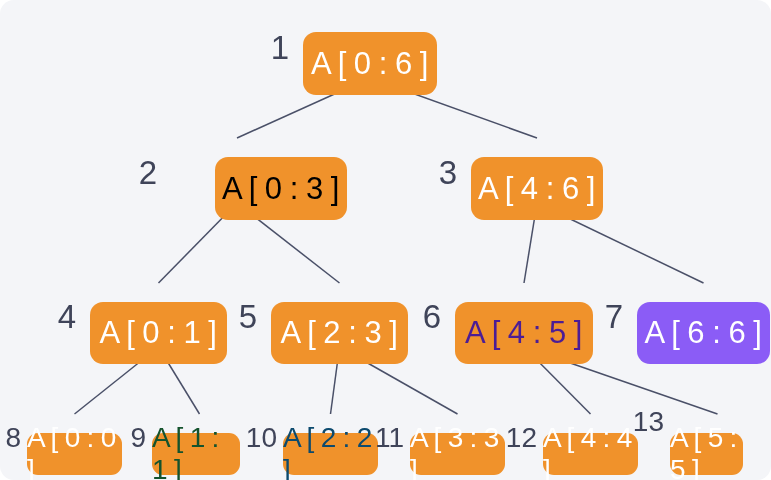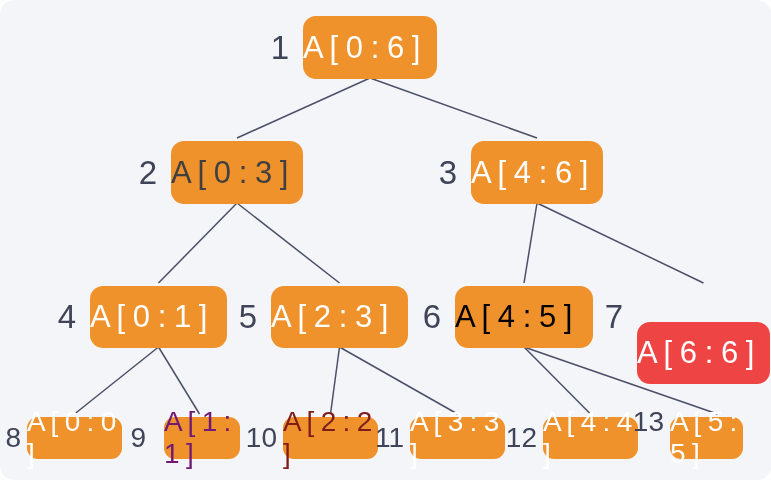--- a/index.html
+++ b/index.html
@@ -3,21 +3,21 @@
 <meta charset="utf-8">
 <style>
   html,body{margin:0;padding:0;background:#ffffff;font-family:"Liberation Sans","DejaVu Sans",sans-serif;}
   .canvas{
     position:relative;width:771px;height:480px;overflow:hidden;
     border-radius:14px;background:#F4F5F8;
   }
   .edges-svg{position:absolute;left:0;top:0;width:771px;height:480px;}
   .node{position:absolute;}
   .node .box{
-    position:absolute;left:0;top:0;display:flex;align-items:center;
+    position:absolute;left:0;top:16px;display:flex;align-items:center;justify-content:center;
     color:#FFFFFF;box-sizing:border-box;
   }
   .node.large .box{border-radius:13px;font-size:31px;word-spacing:-2px;letter-spacing:0.5px;}
   .node.small .box{border-radius:11px;font-size:28px;word-spacing:-2px;letter-spacing:0.3px;}
   .node .index{
     position:absolute;transform:translate(-100%,-50%);
     color:#3F4459;white-space:nowrap;font-weight:500;
   }
   .node.large .index{font-size:33px;}
   .node.small .index{font-size:28px;}
@@ -41,21 +41,21 @@
       <line x1="524" y1="347" x2="717.5" y2="414" stroke="#4A5068" stroke-width="1.5"></line>
     </svg>
 <div class="node large" style="left: 303px; top: 16px;">
       <span class="index" style="left: -14px; top: 31.5px;">1</span>
       <div class="box" style="width: 134px; height: 63px; background: rgb(240, 146, 43); color: rgb(255, 255, 255);">
         <span>A [ 0 : 6 ]</span>
       </div>
     </div>
     <div class="node large" style="left: 171px; top: 141px;">
       <span class="index" style="left: -14px; top: 31.5px;">2</span>
-      <div class="box" style="width: 132px; height: 63px; background: rgb(240, 146, 43); color: #404040;">
+      <div class="box" style="width: 132px; height: 63px; background: rgb(240, 146, 43); color: #000000; margin-left: 44px;">
         <span>A [ 0 : 3 ]</span>
       </div>
     </div>
     <div class="node large" style="left: 471px; top: 141px;">
       <span class="index" style="left: -14px; top: 31.5px;">3</span>
       <div class="box" style="width: 132px; height: 63px; background: rgb(240, 146, 43); color: rgb(255, 255, 255);">
         <span>A [ 4 : 6 ]</span>
       </div>
     </div>
     <div class="node large" style="left: 90px; top: 286px;">
@@ -65,45 +65,45 @@
       </div>
     </div>
     <div class="node large" style="left: 271px; top: 286px;">
       <span class="index" style="left: -14px; top: 31px;">5</span>
       <div class="box" style="width: 137px; height: 62px; background: rgb(240, 146, 43); color: rgb(255, 255, 255);">
         <span>A [ 2 : 3 ]</span>
       </div>
     </div>
     <div class="node large" style="left: 455px; top: 286px;">
       <span class="index" style="left: -14px; top: 31px;">6</span>
-      <div class="box" style="width: 138px; height: 62px; background: rgb(240, 146, 43); color: #000000;">
+      <div class="box" style="width: 138px; height: 62px; background: rgb(240, 146, 43); color: #4c1d95;">
         <span>A [ 4 : 5 ]</span>
       </div>
     </div>
     <div class="node large" style="left: 637px; top: 286px;">
       <span class="index" style="left: -14px; top: 31px;">7</span>
-      <div class="box" style="width: 133px; height: 62px; background: #ef4444; color: rgb(255, 255, 255); margin-top: 36px;">
+      <div class="box" style="width: 133px; height: 62px; background: #8b5cf6; color: rgb(255, 255, 255);">
         <span>A [ 6 : 6 ]</span>
       </div>
     </div>
     <div class="node small" style="left: 27px; top: 417px;">
       <span class="index" style="left: -6px; top: 21px;">8</span>
       <div class="box" style="width: 95px; height: 42px; background: rgb(240, 146, 43); color: rgb(255, 255, 255);">
         <span>A [ 0 : 0 ]</span>
       </div>
     </div>
     <div class="node small" style="left: 152px; top: 417px;">
       <span class="index" style="left: -6px; top: 21px;">9</span>
-      <div class="box" style="width: 76px; height: 42px; background: rgb(240, 146, 43); color: #701a75; margin-left: 12px;">
+      <div class="box" style="width: 88px; height: 42px; background: rgb(240, 146, 43); color: #14532d;">
         <span>A [ 1 : 1 ]</span>
       </div>
     </div>
     <div class="node small" style="left: 283px; top: 417px;">
       <span class="index" style="left: -6px; top: 21px;">10</span>
-      <div class="box" style="width: 95px; height: 42px; background: rgb(240, 146, 43); color: #7f1d1d;">
+      <div class="box" style="width: 95px; height: 42px; background: rgb(240, 146, 43); color: #0c4a6e;">
         <span>A [ 2 : 2 ]</span>
       </div>
     </div>
     <div class="node small" style="left: 410px; top: 417px;">
       <span class="index" style="left: -6px; top: 21px;">11</span>
       <div class="box" style="width: 95px; height: 42px; background: rgb(240, 146, 43); color: rgb(255, 255, 255);">
         <span>A [ 3 : 3 ]</span>
       </div>
     </div>
     <div class="node small" style="left: 543px; top: 417px;">

